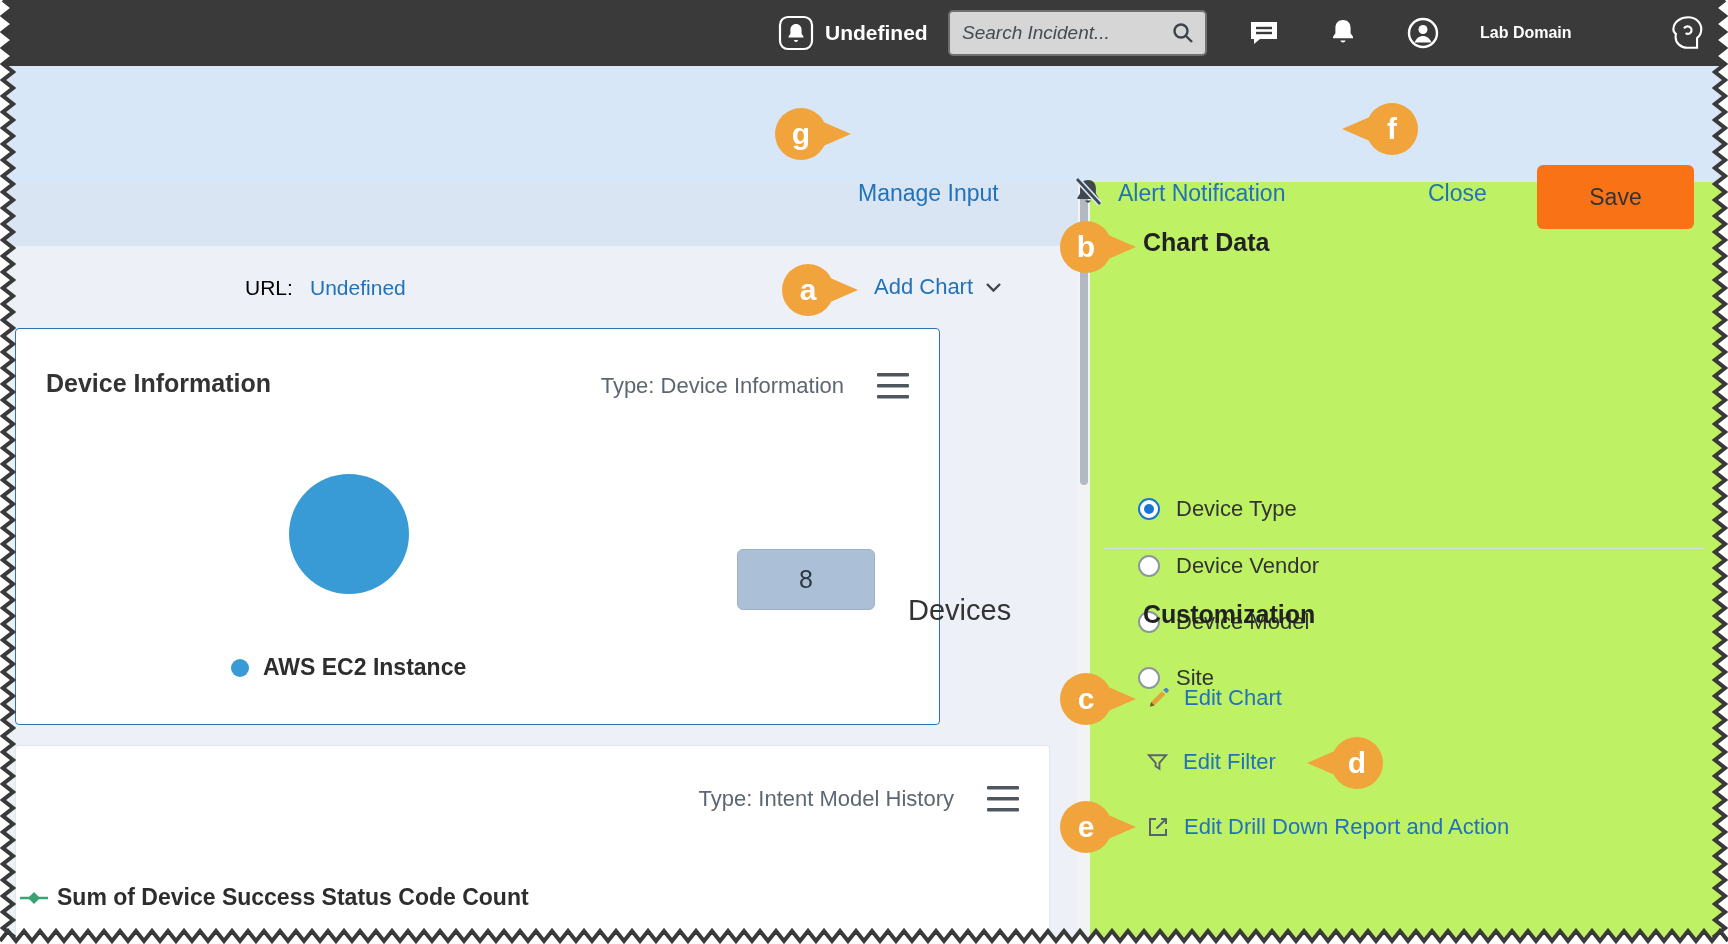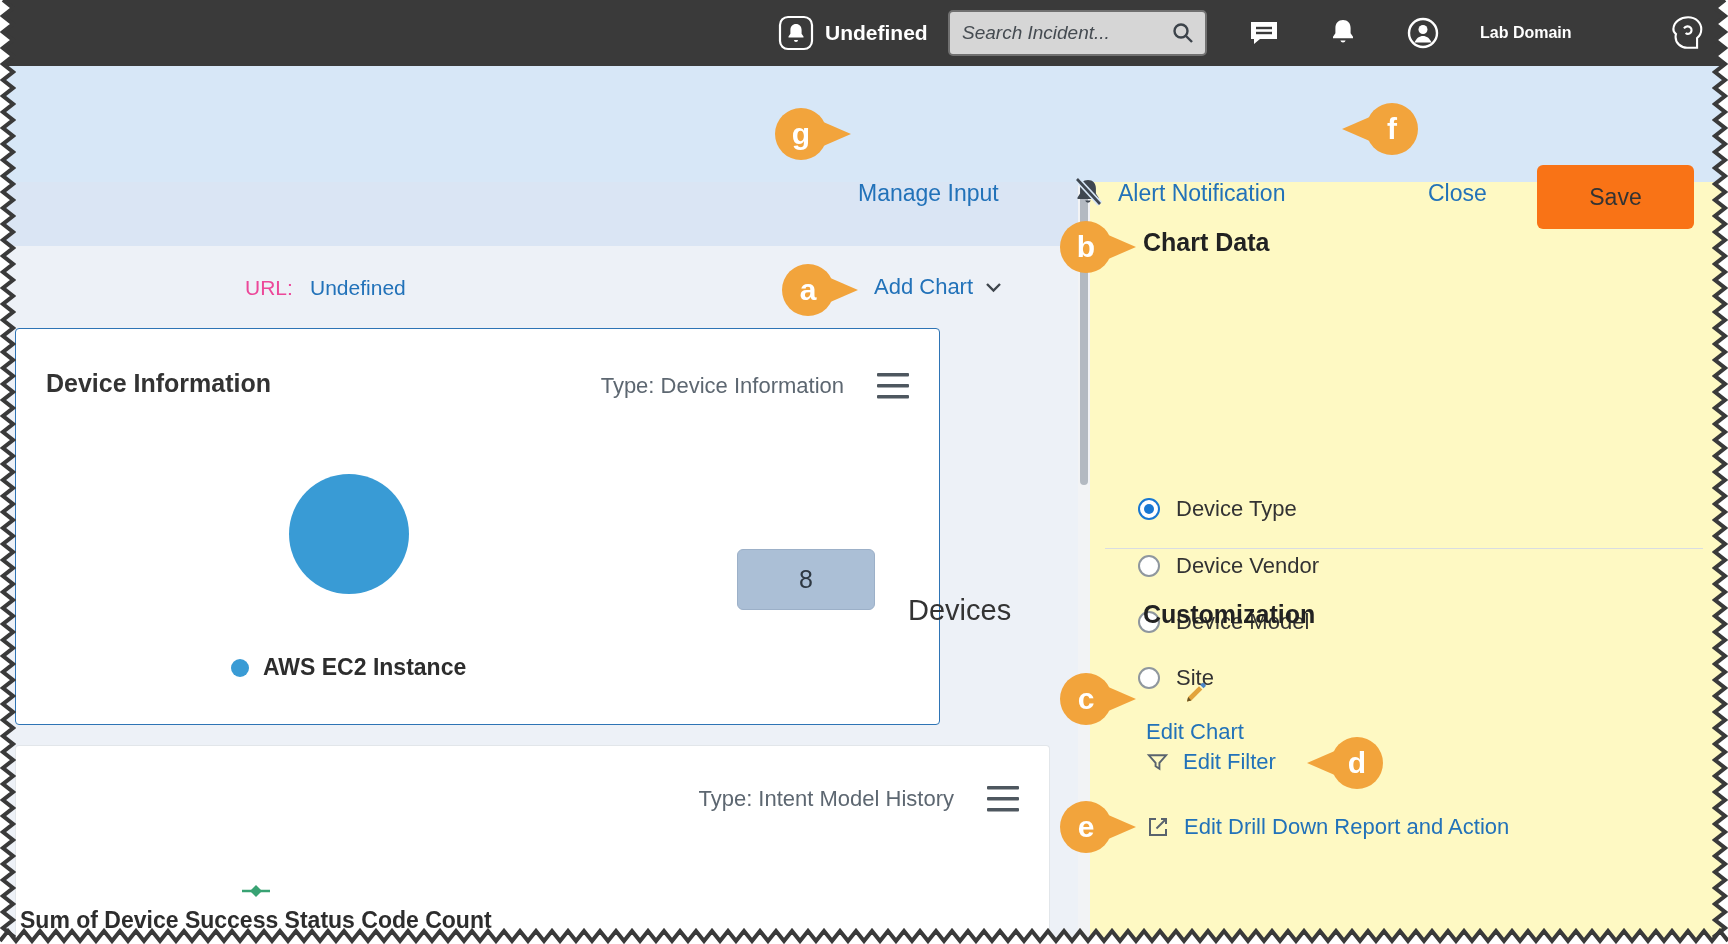--- a/index.html
+++ b/index.html
@@ -26,57 +26,57 @@
   .tool-link{position:absolute;color:#2272b9;font-size:23px;line-height:34px;cursor:pointer;text-decoration:none;}
   .lnk-manage{left:858px;top:110px;}
   .alert-ic{position:absolute;left:1070px;top:108px;line-height:0;}
   .lnk-alert{left:1118px;top:110px;}
   .lnk-close{left:1428px;top:110px;}
   .save-btn{position:absolute;left:1537px;top:99px;width:157px;height:64px;background:#f97316;border:0;border-radius:6px;font-family:inherit;font-size:23px;color:#333;cursor:pointer;}
 
   
   .left-bg{position:absolute;left:0;top:182px;width:1078px;height:762px;background:#edf1f7;}
   .band{position:absolute;left:0;top:182px;width:1078px;height:64px;background:#dae5f4;}
-  .url-label{position:absolute;left:245px;top:276px;font-size:21px;color:#ec4899;}
+  .url-label{position:absolute;left:245px;top:276px;font-size:21px;color:#000000;}
   .url-value{position:absolute;left:310px;top:276px;font-size:21px;color:#2272b9;cursor:pointer;text-decoration:none;}
   .add-chart{position:absolute;left:874px;top:274px;display:flex;align-items:center;gap:12px;color:#2272b9;font-size:22px;cursor:pointer;text-decoration:none;}
   .card{position:absolute;background:#fff;}
   .card1{left:15px;top:328px;width:925px;height:397px;border:1px solid #2e74b5;border-radius:4px;}
   .card1-title{position:absolute;left:30px;top:40px;font-size:25px;font-weight:700;color:#333;}
   .card-type{position:absolute;right:95px;top:44px;font-size:22px;color:#5d6771;}
   .card-menu{position:absolute;right:30px;top:44px;background:none;border:0;cursor:pointer;line-height:0;}
   .pie{position:absolute;left:273px;top:145px;width:120px;height:120px;border-radius:50%;background:#399bd5;}
   .count-box{position:absolute;left:721px;top:220px;width:138px;height:61px;background:#abbfd6;border:1px solid #9cb0c8;border-radius:6px;display:flex;align-items:center;justify-content:center;font-size:25px;color:#2e3842;}
   .devices-label{position:absolute;left:892px;top:237px;font-size:29px;color:#333;margin-top:28px;}
   .legend1{position:absolute;left:215px;top:325px;display:flex;align-items:center;gap:14px;}
   .legend-dot{width:18px;height:18px;border-radius:50%;background:#399bd5;flex:none;}
   .legend-text{font-size:23px;font-weight:700;color:#2d2d2d;}
   .card2{left:15px;top:745px;width:1035px;height:199px;border:1px solid #e2e6ea;border-bottom:0;border-radius:4px 4px 0 0;}
   .card2 .card-type{top:40px;}
   .card2 .card-menu{top:40px;}
-  .legend2{position:absolute;left:4px;top:138px;display:flex;align-items:center;gap:9px;flex-direction:column;}
+  .legend2{position:absolute;left:4px;top:138px;display:flex;align-items:center;gap:9px;}
 
   
   .scrollbar{position:absolute;left:1078px;top:182px;width:12px;height:762px;background:#f2f3f5;}
   .scroll-thumb{position:absolute;left:2px;top:5px;width:8px;height:298px;border-radius:4px;background:#b3b9c1;cursor:grab;}
 
   
-  .panel{position:absolute;left:1090px;top:182px;width:638px;height:762px;background:#fef9c3;}
+  .panel{position:absolute;left:1090px;top:182px;width:638px;height:762px;background:#bef264;}
   .panel-title{position:absolute;font-size:25px;font-weight:700;color:#222;}
   .t-chartdata{left:53px;top:46px;}
   .t-custom{left:53px;top:418px;}
   .opt-row{position:absolute;left:48px;display:flex;align-items:center;gap:16px;cursor:pointer;height:34px;}
   .opt-0{top:310px;}.opt-1{top:367px;}.opt-2{top:423px;}.opt-3{top:479px;}
   .radio{width:22px;height:22px;border:2px solid #8f979e;border-radius:50%;background:#fff;position:relative;flex:none;}
   .opt-row.selected .radio{border-color:#1877d2;}
   .opt-row.selected .radio::after{content:"";position:absolute;left:4px;top:4px;width:10px;height:10px;border-radius:50%;background:#1877d2;}
   .opt-label{font-size:22px;color:#333;}
   .panel-divider{position:absolute;left:15px;top:366px;width:598px;height:0;border-top:1px solid #d9dde2;}
   .action-row{position:absolute;left:56px;display:flex;align-items:center;gap:14px;height:34px;cursor:pointer;text-decoration:none;}
-  .act-0{top:499px;flex-direction:column;}.act-1{top:563px;}.act-2{top:628px;}
+  .act-0{top:499px;}.act-1{top:563px;}.act-2{top:628px;}
   .action-row .ic{line-height:0;flex:none;}
   .action-label{font-size:22px;color:#2272b9;}
 
   
   .callout{position:absolute;width:52px;height:52px;border-radius:50%;background:#f2a43c;color:#fff;display:flex;align-items:center;justify-content:center;font-size:30px;font-weight:600;z-index:40;}
   .callout::after{content:"";position:absolute;top:50%;transform:translateY(-50%);width:0;height:0;border-top:13px solid transparent;border-bottom:13px solid transparent;}
   .tail-right::after{left:46px;border-left:30px solid #f2a43c;}
   .tail-left::after{right:46px;border-right:30px solid #f2a43c;}
   .co-a{left:782px;top:264px;}
   .co-b{left:1060px;top:221px;}

